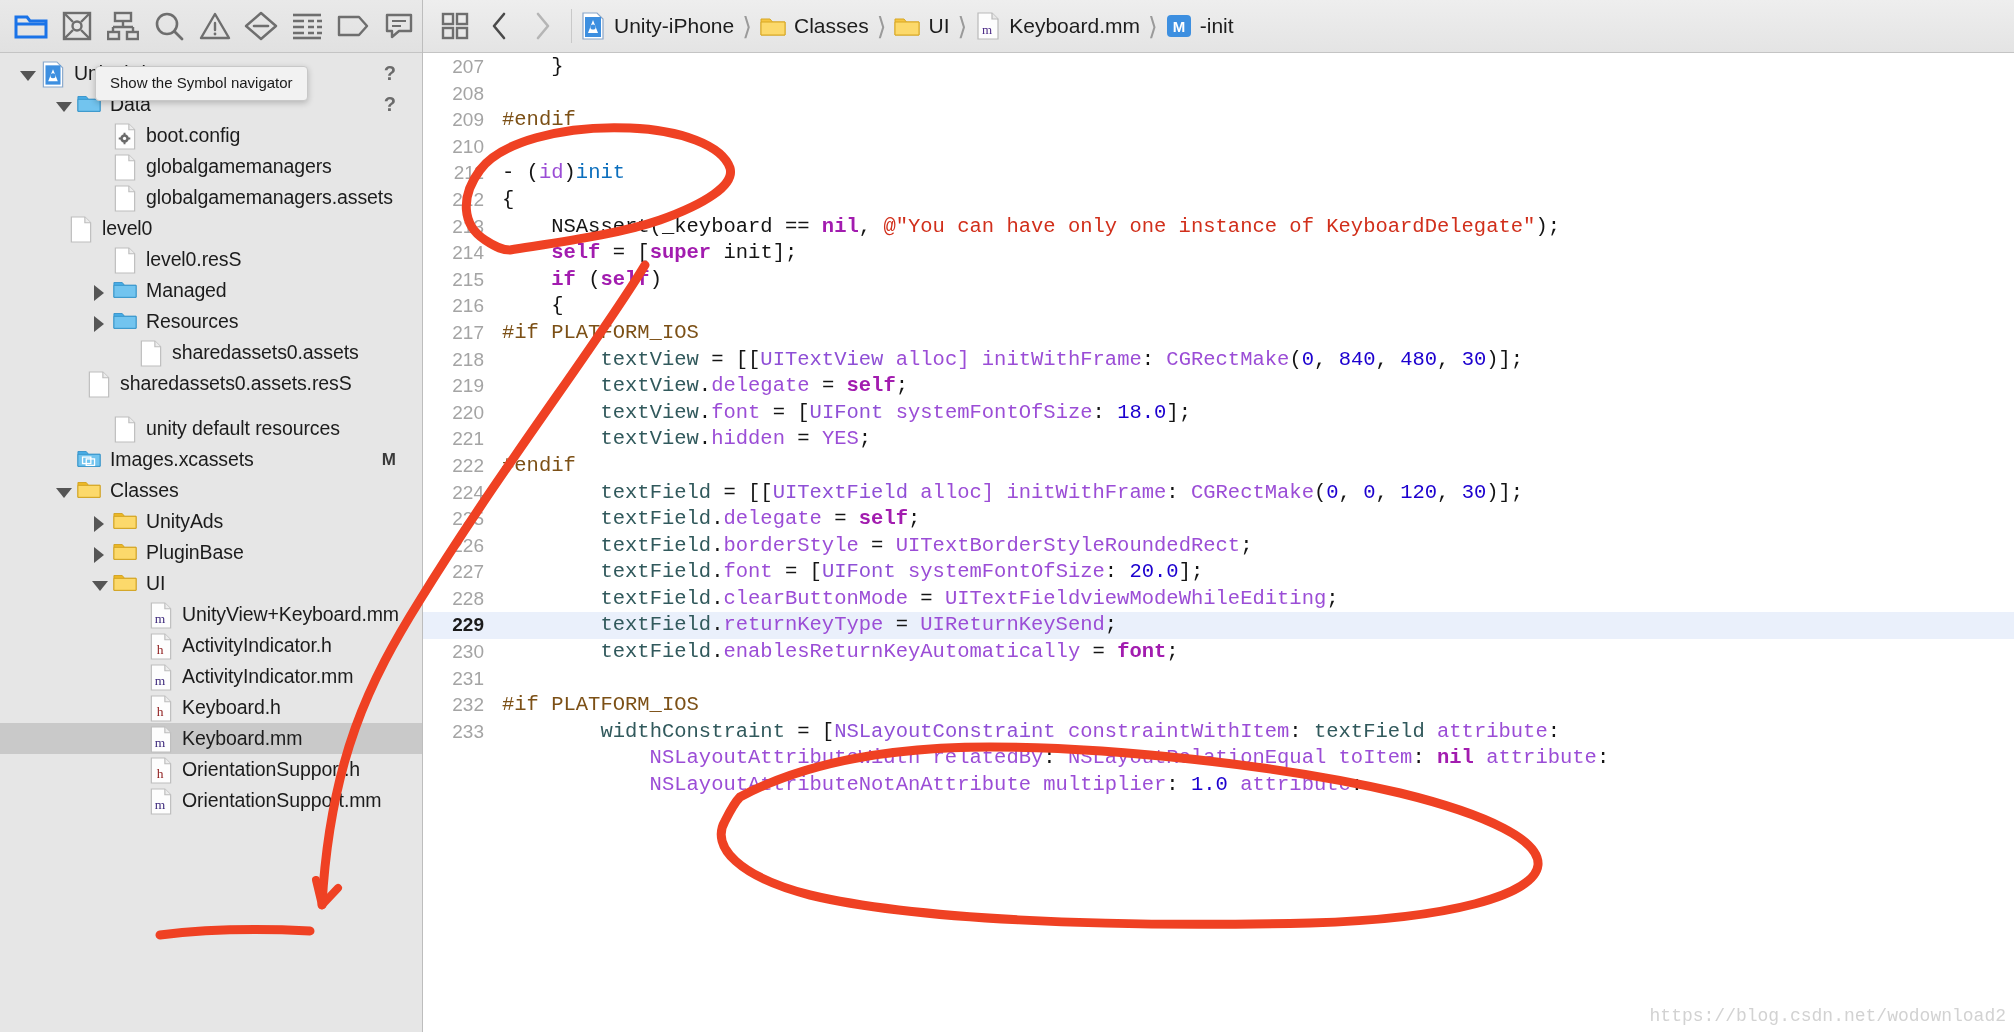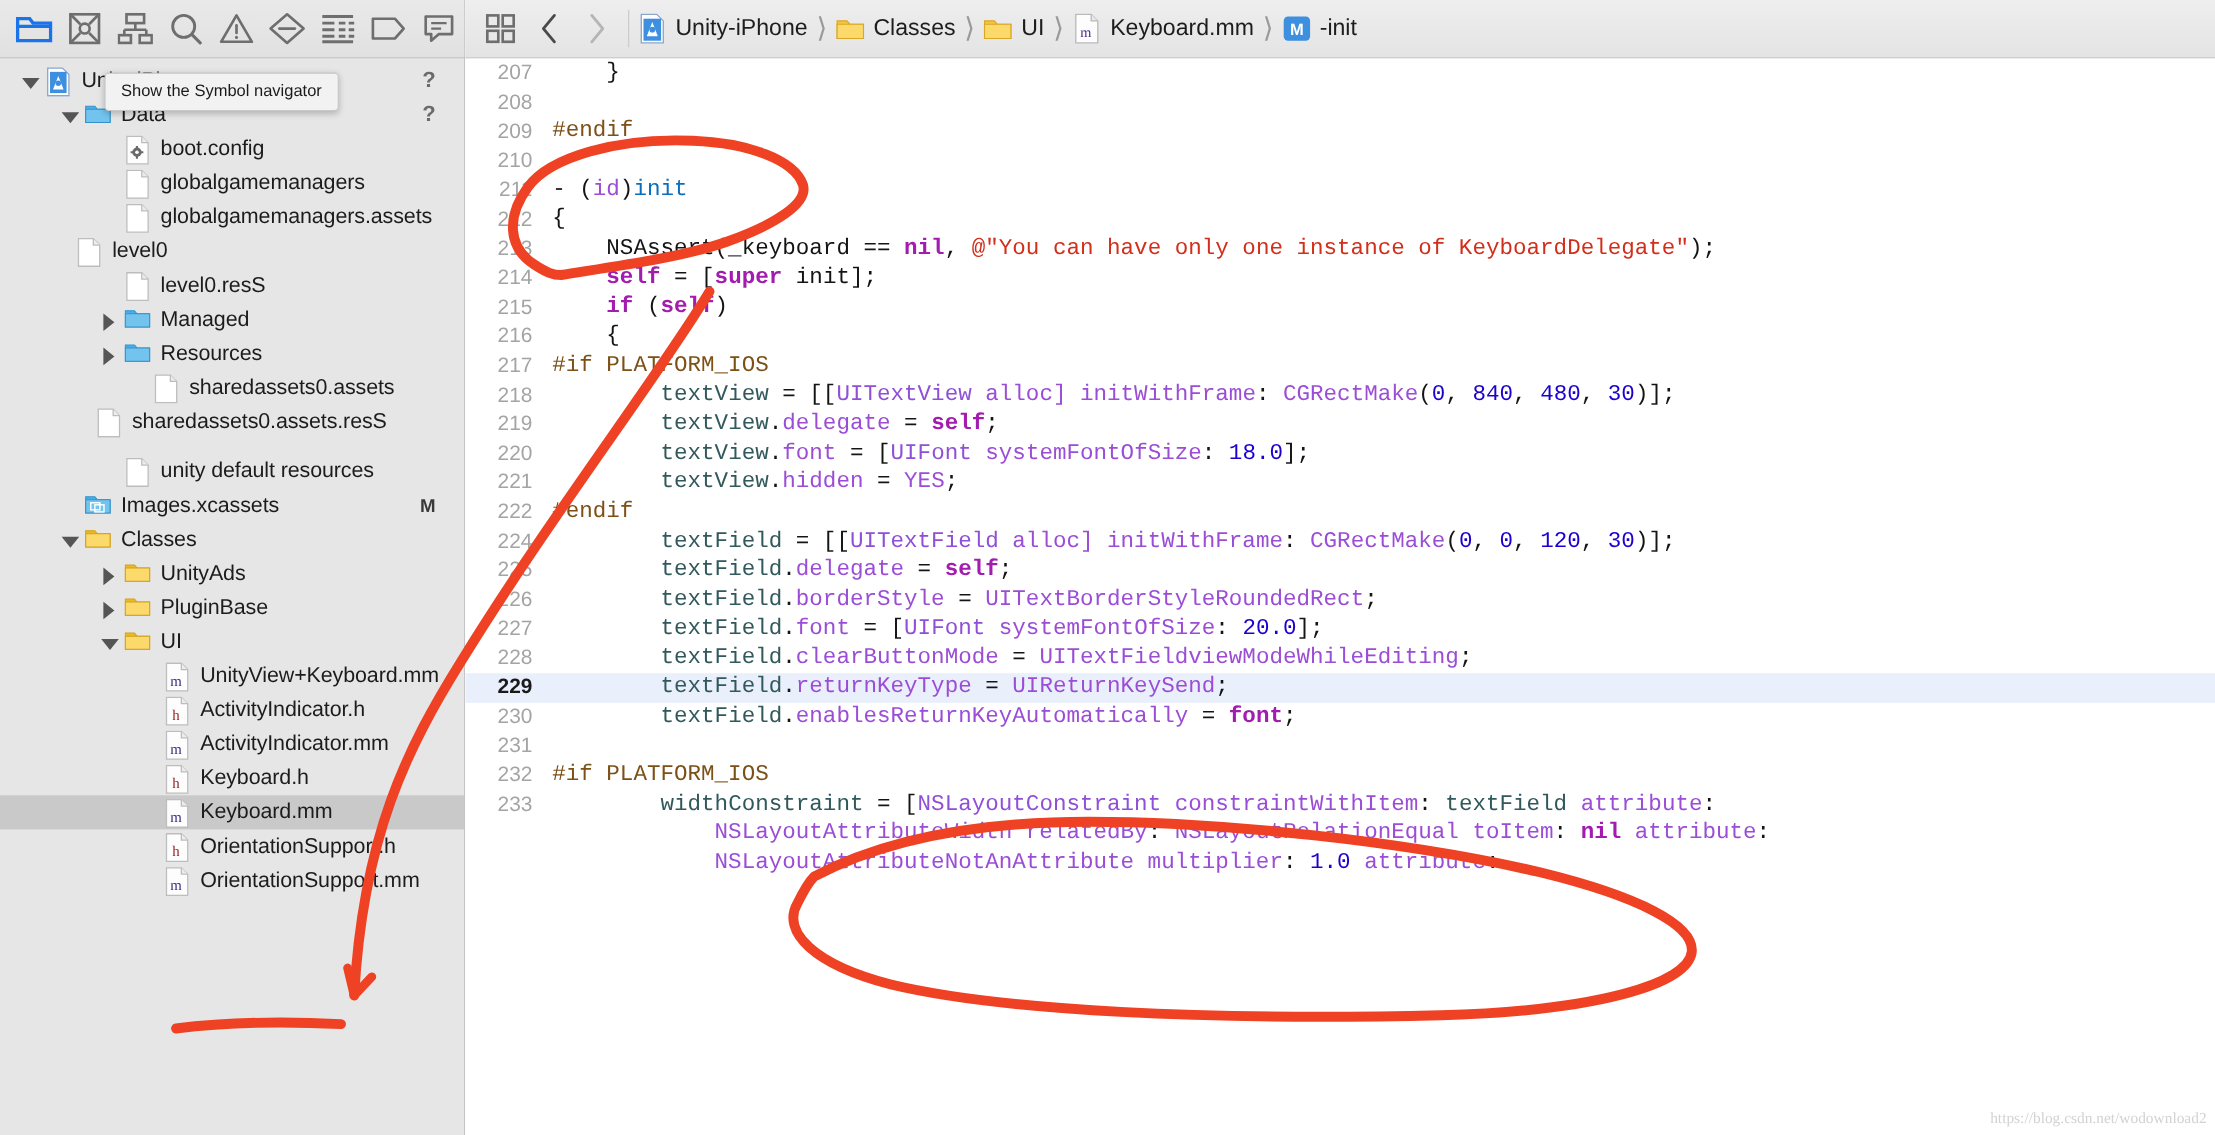--- a/index.html
+++ b/index.html
@@ -163,22 +163,22 @@
   .fn  { color: #31595c; }                      
   .num { color: #1c00cf; }                      
   .blue{ color: #0b6ebd; }                      
   .pur { color: #9b4dd6; }
   .pln { color: #141414; }
 
   
   #annot { position: absolute; top:0; left:0; width: 2014px; height: 1032px; pointer-events:none; z-index: 40; }
   #watermark {
     position: absolute; right: 8px; bottom: 6px;
-    font-size: 14px; color: #d2d2d2; z-index: 45;
-    font-family: Liberation Serif, serif;
+    font-size: 18px; color: #d2d2d2; z-index: 45;
+    font-family: Liberation Mono, monospace;
   }
 </style>
 </head>
 <body>
 
 <div id="app">
 
   <div id="navigator">
 
     <div id="nav-toolbar">

